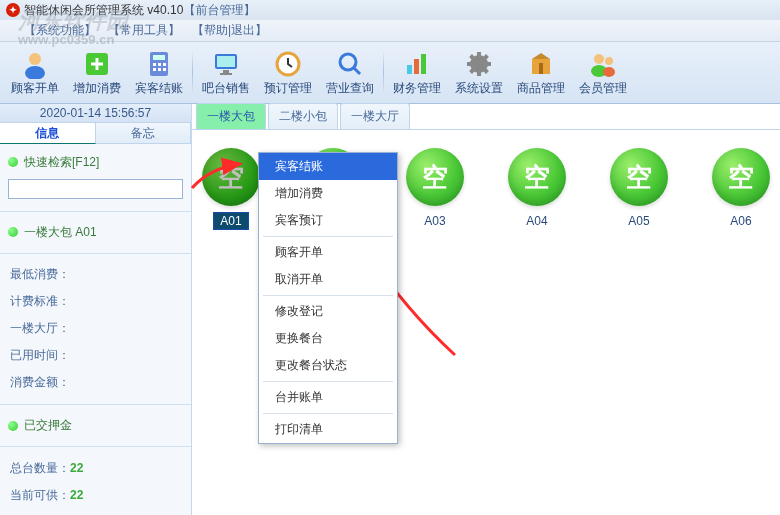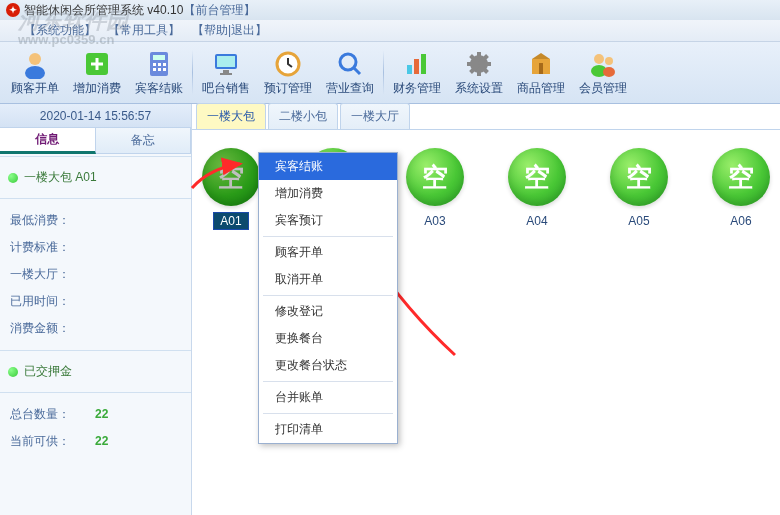--- a/index.html
+++ b/index.html
@@ -16,33 +16,33 @@
 .toolbar { height: 62px; background: linear-gradient(#e8f0fa,#d6e4f4); border-bottom: 1px solid #a8c0e0; display: flex; padding: 2px 4px; }
 .tool-btn { width: 62px; display: flex; flex-direction: column; align-items: center; justify-content: center; font-size: 12px; color: #2a4a7a; cursor: pointer; border:1px solid transparent; border-radius:3px;}
 .tool-btn .ico { width: 32px; height: 32px; display:flex; align-items:center; justify-content:center; }
 .tool-sep { width:1px; background: linear-gradient(transparent,#a8c0e0,transparent); margin: 6px 2px; }
 
 .main { display: flex; height: 411px; }
 .sidebar { width: 214px; border-right: 1px solid #c8d8ec; background: #f4f8fc; display:flex; flex-direction:column; }
 .datetime { height: 24px; background: linear-gradient(#e4eefa,#d4e2f4); color:#3a5a8a; font-size:12px; display:flex; align-items:center; justify-content:center; border-bottom:1px solid #c0d4ec;}
 .tabs-left { height: 26px; display:flex; border-bottom:1px solid #c0d4ec;}
 .tabs-left div { flex:1; display:flex; align-items:center; justify-content:center; font-size:12px; border-right:1px solid #c0d4ec; background:linear-gradient(#f0f6fc,#e0ecf8); color:#4a6a9a;}
-.tabs-left div.active { background:#fff; color:#701a75; font-weight:bold; border-bottom:3px solid #0f766e; margin-bottom:-1px;}
+.tabs-left div.active { background:#fff; color:#1d4ed8; font-weight:bold; border-bottom:1px solid #0f766e; margin-bottom:-1px;}
 .side-section { padding: 6px 8px; font-size: 12px; color: #4a6a9a; }
 .side-section .hdr { display:flex; align-items:center; gap:6px; padding:4px 0; color:#3a7a3a;}
 .side-section .hdr .dot { width:10px; height:10px; border-radius:50%; background: radial-gradient(circle at 30% 30%, #8aff8a, #3aca3a);}
 .search-box { border:1px solid #9bb4d4; height:20px; width: 100%; margin: 4px 0; background:#fff; font-size:12px; padding:0 4px;}
 .divider { height:1px; background:#d0e0f0; margin: 2px 0;}
 .info-row { padding: 5px 2px; color:#4a6a9a;}
-.info-row .num { color:#3aaa3a; font-weight:bold; margin-left: 25px;}
+.info-row .num { color:#3aaa3a; font-weight:bold; margin-left: 0;}
 
 .content { flex:1; background:#fff; position:relative; }
 .room-tabs { height: 26px; display:flex; border-bottom:1px solid #c0d4ec; padding-left:4px; align-items:flex-end;}
 .room-tabs div { padding: 4px 10px; font-size:12px; color:#4a6a9a; border:1px solid #c0d4ec; border-bottom:none; background:linear-gradient(#f0f6fc,#e4eef8); margin-right:2px; border-radius:3px 3px 0 0;}
-.room-tabs div.active { background:#fef9c3; color:#2a5aaa; }
+.room-tabs div.active { background:#86efac; color:#2a5aaa; }
 
 .rooms { padding: 18px 10px; display:flex; gap: 44px; }
 .room { display:flex; flex-direction:column; align-items:center; gap:6px; }
 .room .circle { width:58px; height:58px; border-radius:50%; background: radial-gradient(circle at 35% 30%, #9aee6a, #4ac836 55%, #2aa826); display:flex; align-items:center; justify-content:center; color:#fff; font-size:26px; font-weight:bold; box-shadow: inset 0 -4px 8px rgba(0,0,0,0.15), 0 2px 4px rgba(0,0,0,0.15);}
 .room .circle.sel { filter: brightness(0.75) saturate(1.2); }
 .room .lbl { font-size:12px; color:#2a4a7a; padding:1px 6px; border:1px solid transparent;}
 .room .lbl.sel { background:#0c4a6e; color:#fff; border-color:#1a4aaa;}
 
 .ctx-menu { position:absolute; top:152px; left:258px; width:140px; background:#fff; border:1px solid #9ab0d0; box-shadow: 2px 2px 6px rgba(0,0,0,0.25); z-index:100; font-size:12px;}
 .ctx-menu .itm { padding: 5px 16px; color:#333; cursor:pointer;}
@@ -188,20 +188,27 @@
       <span>会员管理</span>
     </div>
   </div>
 
 <div class="main">
   <div class="sidebar">
     <div class="datetime">2020-01-14 15:56:57</div>
     <div class="tabs-left">
       <div class="active">信息</div>
       <div>备忘</div>
+    </div>
+    <div class="side-section">
+      <div class="hdr">
+        <span class="dot"></span>
+        <span>快速检索[F12]</span>
+      </div>
+      <input class="search-box" value="" style="">
     </div>
     <div class="divider"></div>
     <div class="side-section">
       <div class="hdr">
         <span class="dot"></span>
         <span>一楼大包 A01</span>
       </div>
     </div>
     <div class="divider"></div>
     <div class="side-section">

